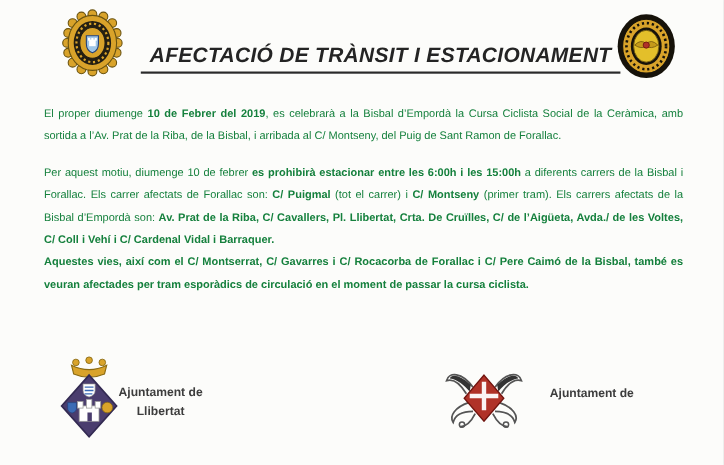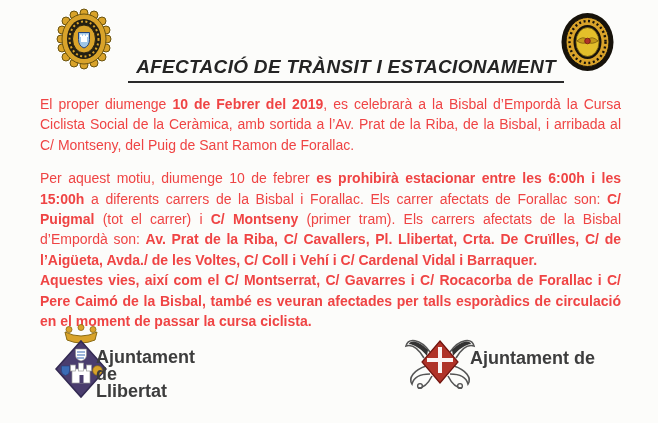--- a/index.html
+++ b/index.html
@@ -10,57 +10,58 @@
     background:#fcfcfa;
     font-family:"Liberation Sans", sans-serif;
     overflow:hidden;
     box-shadow:0 0 4px rgba(0,0,0,.2);
   }
   
   .badge{position:absolute;}
   .badge-left{left:56px;top:8px;width:56px;height:62px;}
   .badge-right{left:559px;top:11px;width:57px;height:62px;}
   .title-wrap{
-    position:absolute;left:0;right:0;top:56px;
+    position:absolute;left:0;right:0;top:40px;
     text-align:center;
     padding-left:34px;
   }
   .title{
     display:inline-block;
     margin:0;
     font-size:19px;
     font-weight:bold;
     font-style:italic;
     letter-spacing:.3px;
     color:#242424;
     border-bottom:2px solid #2a2a2a;
     padding:0 8px 3px 8px;
     white-space:nowrap;
   }
   
   .body-text{
     position:absolute;
     left:40px;top:94px;width:581px;
-    font-size:14px;
+    font-size:10px;
     line-height:20.4px;
     text-align:justify;
-    color:#ef4444;
+    color:#15803d;
   }
   .body-text p{margin:0;}
   .p-intro{margin-bottom:13px !important;}
   .seg-b{font-weight:bold;}
   .p-extra{font-weight:bold;}
   
   .coat{position:absolute;}
   .coat-forallac{left:52px;top:323px;width:58px;height:76px;}
   .coat-bisbal{left:400px;top:332px;width:80px;height:62px;}
   .footer-label{
     position:absolute;
+    text-align:center;
     font-weight:bold;
-    font-size:18px;
+    font-size:11px;
     line-height:17px;
     color:#3d3d3d;
   }
   .label-forallac{left:96px;top:349px;width:100px;}
   .label-bisbal{left:470px;top:350px;width:136px;}
 </style>
 </head>
 <body>
 
 <div class="page">
@@ -105,21 +106,21 @@
     <circle cx="28.5" cy="30" r="2.8" fill="#b03228" stroke="#70140f" stroke-width="0.8"></circle>
   </svg>
 
   <div class="title-wrap">
     <h1 class="title">AFECTACIÓ DE TRÀNSIT I ESTACIONAMENT</h1>
   </div>
 
   <main class="body-text">
     <p class="p-intro"><span>El proper diumenge </span><span class="seg-b">10 de Febrer del 2019</span><span>, es celebrarà a la Bisbal d’Empordà la Cursa Ciclista Social de la Ceràmica, amb sortida a l’Av. Prat de la Riba, de la Bisbal, i arribada al C/ Montseny, del Puig de Sant Ramon de Forallac.</span></p>
     <p><span>Per aquest motiu, diumenge 10 de febrer </span><span class="seg-b">es prohibirà estacionar entre les 6:00h i les 15:00h</span><span> a diferents carrers de la Bisbal i Forallac. Els carrer afectats de Forallac son: </span><span class="seg-b">C/ Puigmal</span><span> (tot el carrer) i </span><span class="seg-b">C/ Montseny</span><span> (primer tram). Els carrers afectats de la Bisbal d’Empordà son: </span><span class="seg-b">Av. Prat de la Riba, C/ Cavallers, Pl. Llibertat, Crta. De Cruïlles, C/ de l’Aigüeta, Avda./ de les Voltes, C/ Coll i Vehí i C/ Cardenal Vidal i Barraquer.</span></p>
-    <p class="p-extra">Aquestes vies, així com el C/ Montserrat, C/ Gavarres i C/ Rocacorba de Forallac i C/ Pere Caimó de la Bisbal, també es veuran afectades per talls esporàdics de circulació en el moment de passar la cursa ciclista.</p>
+    <p class="p-extra">Aquestes vies, així com el C/ Montserrat, C/ Gavarres i C/ Rocacorba de Forallac i C/ Pere Caimó de la Bisbal, també es veuran afectades per tram esporàdics de circulació en el moment de passar la cursa ciclista.</p>
   </main>
 
   <svg class="coat coat-forallac" viewBox="0 0 58 76">
     <path d="M13 9 Q29 17 45 9 L43 17 Q29 23 15 17 Z" fill="#d9a32a" stroke="#8a6a12" stroke-width="1"></path>
     <circle cx="17" cy="6.5" r="3" fill="#d9a32a" stroke="#8a6a12" stroke-width="0.8"></circle>
     <circle cx="29" cy="4.5" r="3" fill="#d9a32a" stroke="#8a6a12" stroke-width="0.8"></circle>
     <circle cx="41" cy="6.5" r="3" fill="#d9a32a" stroke="#8a6a12" stroke-width="0.8"></circle>
     <polygon points="29,18 54,46 29,74 4,46" fill="#4a3d6e" stroke="#332a52" stroke-width="1.5"></polygon>
     <path d="M23.5 26 h11 v6 q0 4.5 -5.5 6 q-5.5 -1.5 -5.5 -6 Z" fill="#ffffff" stroke="#888" stroke-width="0.6"></path>
     <path d="M25 29 h8 M25 32 h8 M25 35 h7" stroke="#3b6bb5" stroke-width="1.2" fill="none"></path>

